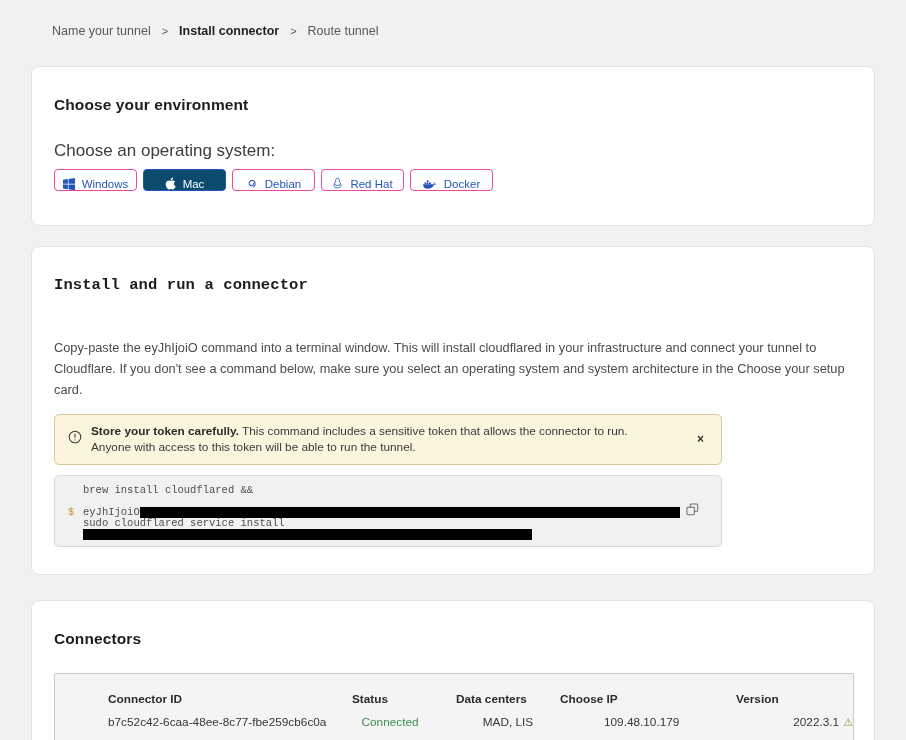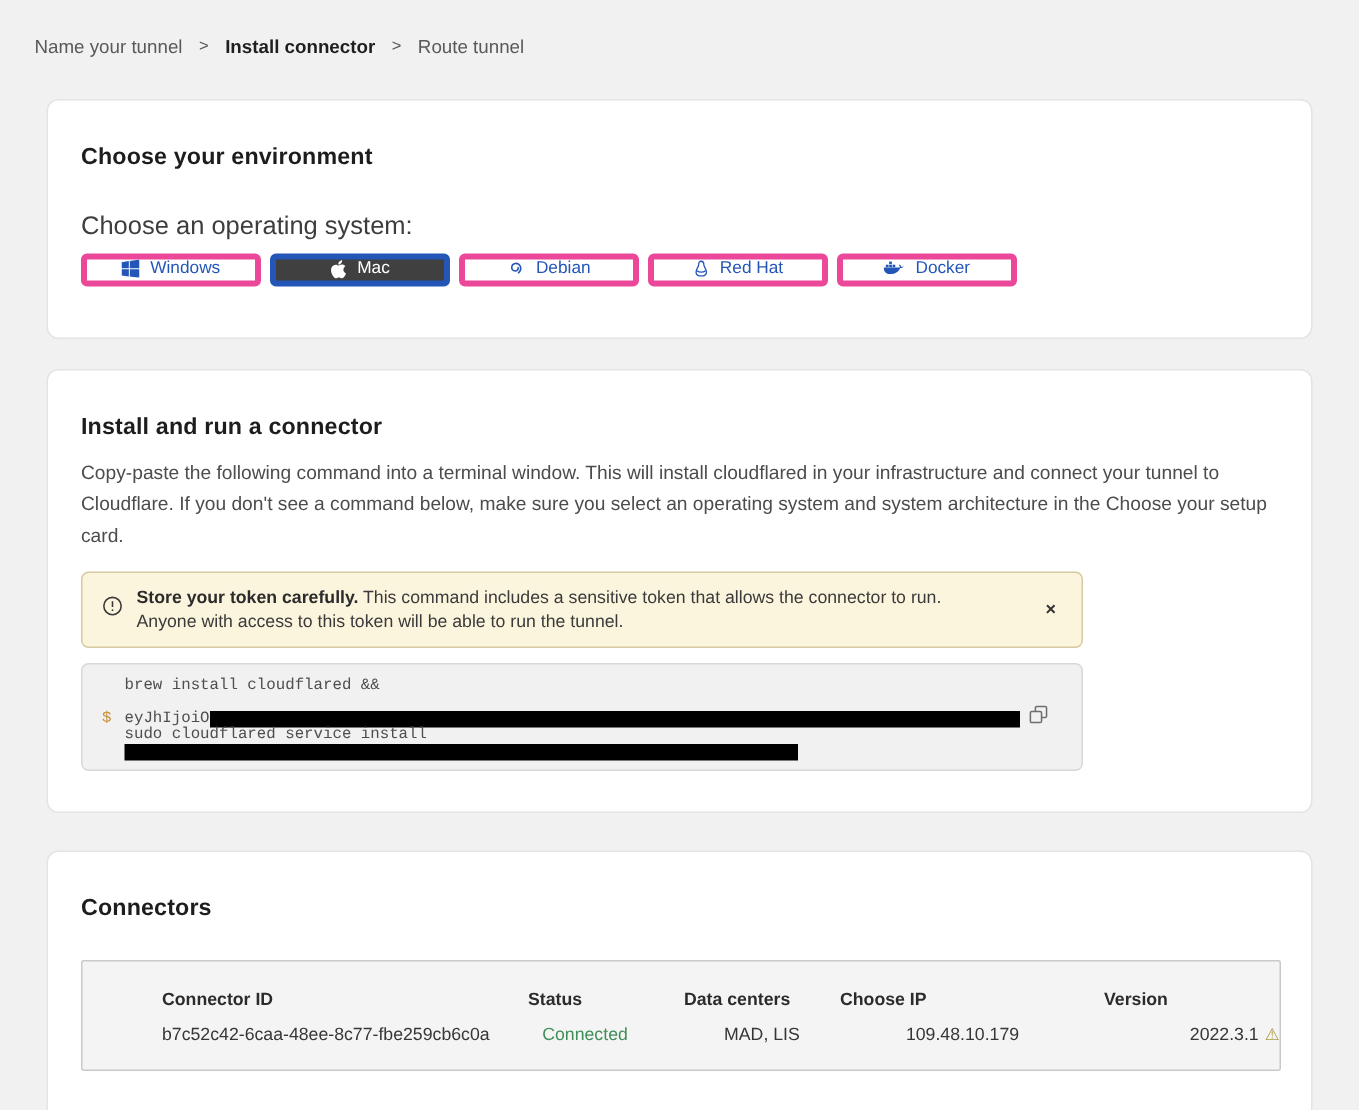--- a/index.html
+++ b/index.html
@@ -5,21 +5,21 @@
   * { box-sizing: border-box; margin: 0; padding: 0; }
   html, body { width: 906px; height: 740px; overflow: hidden; }
   body {
     background: #f1f1f2;
     font-family: "Liberation Sans", sans-serif;
     color: #333;
   }
 
   
   .breadcrumb {
-    padding: 24px 23px 0;
+    padding: 24px 52px 0;
     display: flex;
     align-items: center;
     gap: 11px;
     font-size: 12.5px;
     color: #595959;
   }
   .breadcrumb .crumb { cursor: default; }
   .breadcrumb .crumb.active { color: #1f1f1f; font-weight: bold; }
   .breadcrumb .sep { color: #595959; font-size: 11px; }
 
@@ -36,36 +36,36 @@
     color: #1d1d1d;
     letter-spacing: .1px;
   }
 
   
   .card-environment { margin-top: 28px; padding: 29px 22px 34px; }
   .card-environment h2 { margin-bottom: 27px; }
   .os-label { font-size: 17px; color: #3d3d3d; margin-bottom: 8px; }
   .os-row { display: flex; gap: 6px; }
   .os-btn {
-    width: 120px; height: 22px;
-    display: flex; align-items: flex-start; justify-content: center; gap: 7px;
+    width: 83px; height: 22px;
+    display: flex; align-items: flex-end; justify-content: center; gap: 7px;
     background: #ffffff;
-    border: 4px solid #ec4899;
+    border: 1px solid #ec4899;
     border-radius: 4px;
     color: #2456b8;
     font-size: 11.5px;
     font-family: "Liberation Sans", sans-serif;
     cursor: pointer;
   }
-  .os-btn.selected { background: #404040; border-color: #2456b8; color: #ffffff; }
+  .os-btn.selected { background: #0c4a6e; border-color: #2456b8; color: #ffffff; }
   .os-btn svg { display: block; flex: 0 0 auto; }
 
   
   .card-installer { margin-top: 20px; padding: 29px 22px 27px; }
-  .card-installer h2 { margin-bottom: 10px; }
+  .card-installer h2 { margin-bottom: 43px; font-family: Liberation Mono, monospace; }
   .install-desc {
     font-size: 12.8px; line-height: 21px; color: #4c4c4c;
     margin-bottom: 14px; max-width: 800px;
   }
 
   .warning-banner {
     width: 668px;
     background: #fcf5dd;
     border: 1px solid #d6c9a0;
     border-radius: 5px;
@@ -199,21 +199,21 @@
           </svg>
       </span>
       <span>Docker</span>
     </button>
 
   </div>
 </section>
 
 <section class="card card-installer">
   <h2>Install and run a connector</h2>
-  <p class="install-desc">Copy-paste the following command into a terminal window. This will install cloudflared in your infrastructure and connect your tunnel to Cloudflare. If you don't see a command below, make sure you select an operating system and system architecture in the Choose your setup card.</p>
+  <p class="install-desc">Copy-paste the eyJhIjoiO command into a terminal window. This will install cloudflared in your infrastructure and connect your tunnel to Cloudflare. If you don't see a command below, make sure you select an operating system and system architecture in the Choose your setup card.</p>
 
   <div class="warning-banner">
     <span class="warning-icon">
       <svg width="14" height="14" viewBox="0 0 16 16" fill="none" stroke="#3a3a3a" stroke-width="1.2">
           <circle cx="8" cy="8" r="6.6"></circle>
           <line x1="8" y1="4.4" x2="8" y2="8.8"></line>
           <circle cx="8" cy="11.2" r="0.7" fill="#3a3a3a" stroke="none"></circle>
         </svg>
     </span>
     <span class="warning-text"><b>Store your token carefully.</b><span> This command includes a sensitive token that allows the connector to run. Anyone with access to this token will be able to run the tunnel.</span></span>

